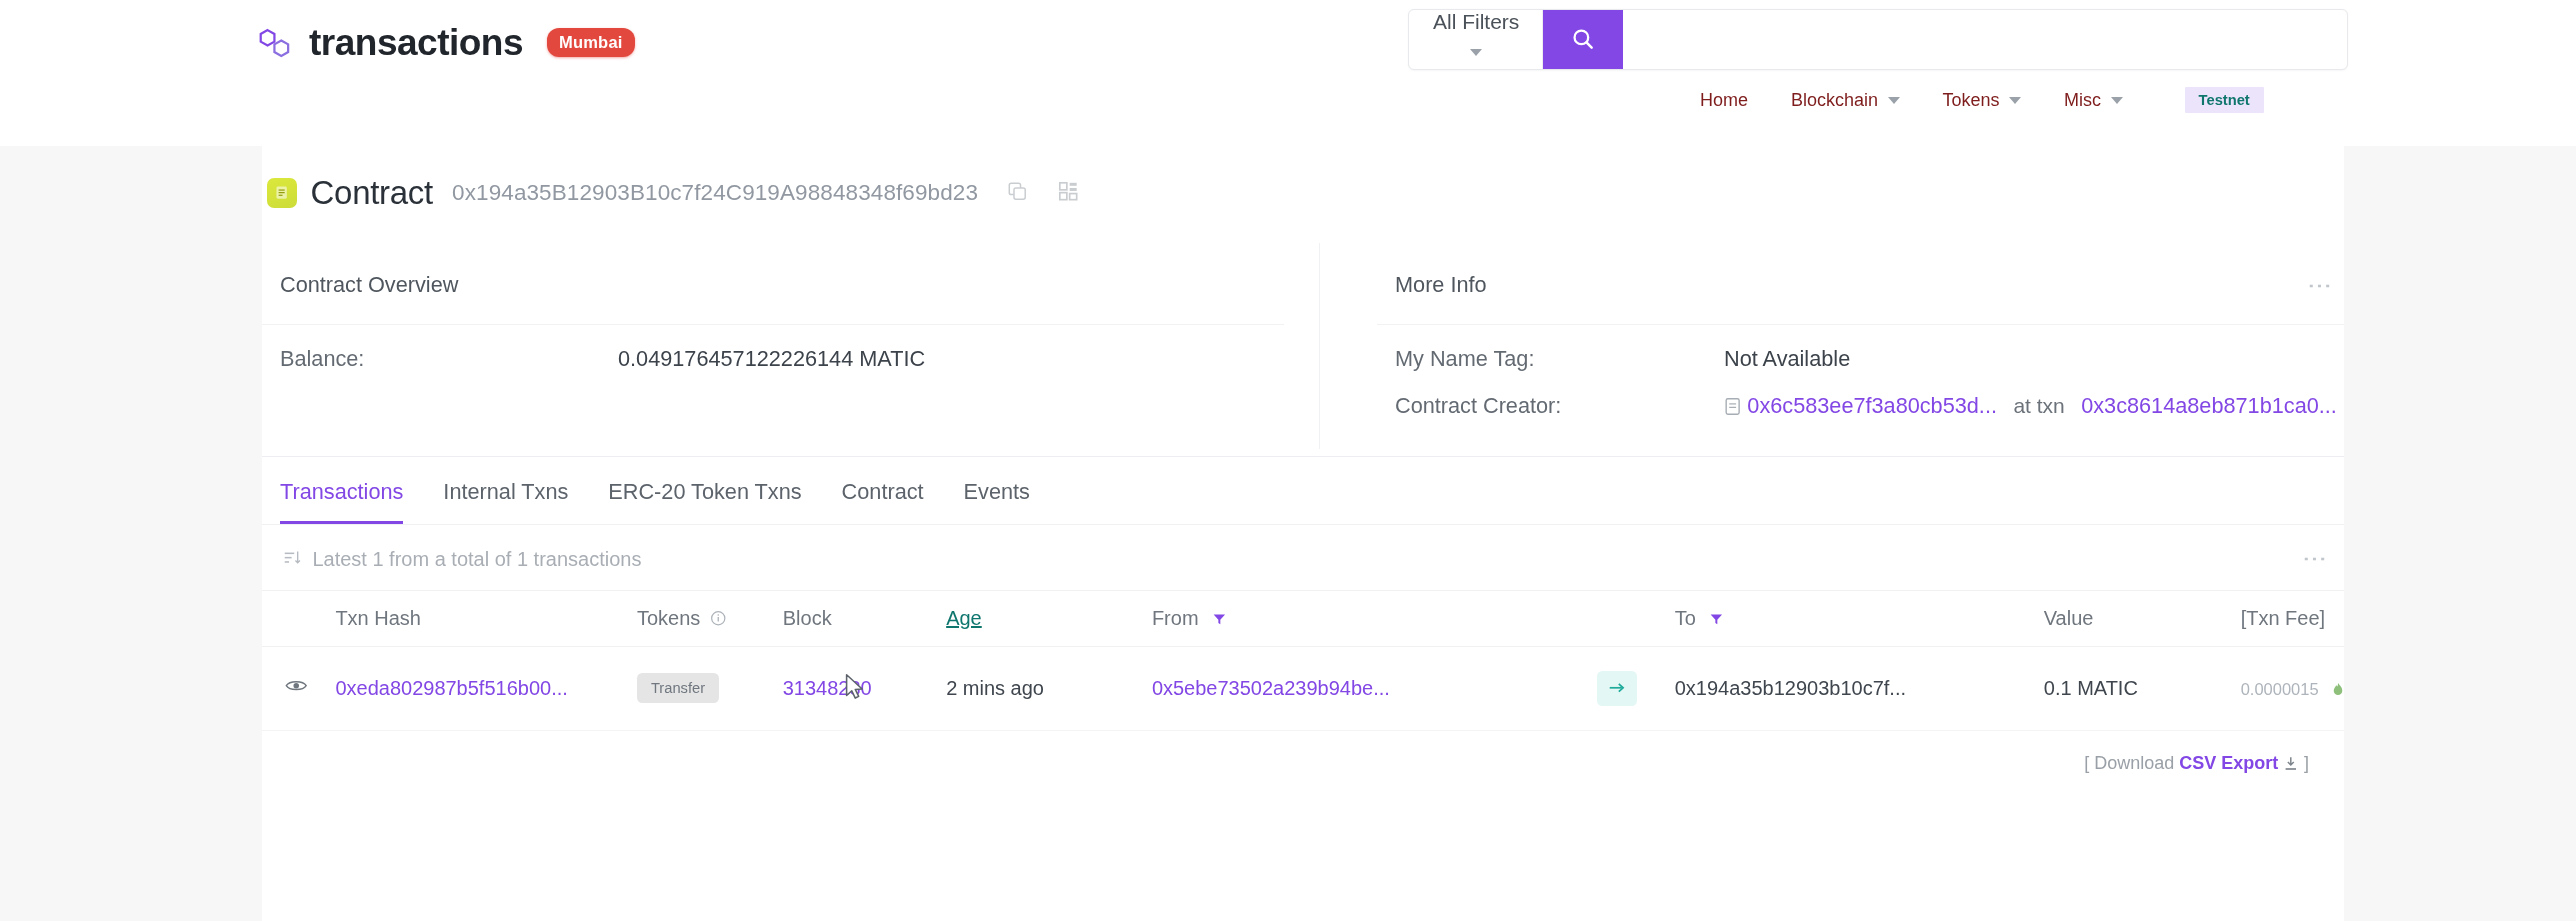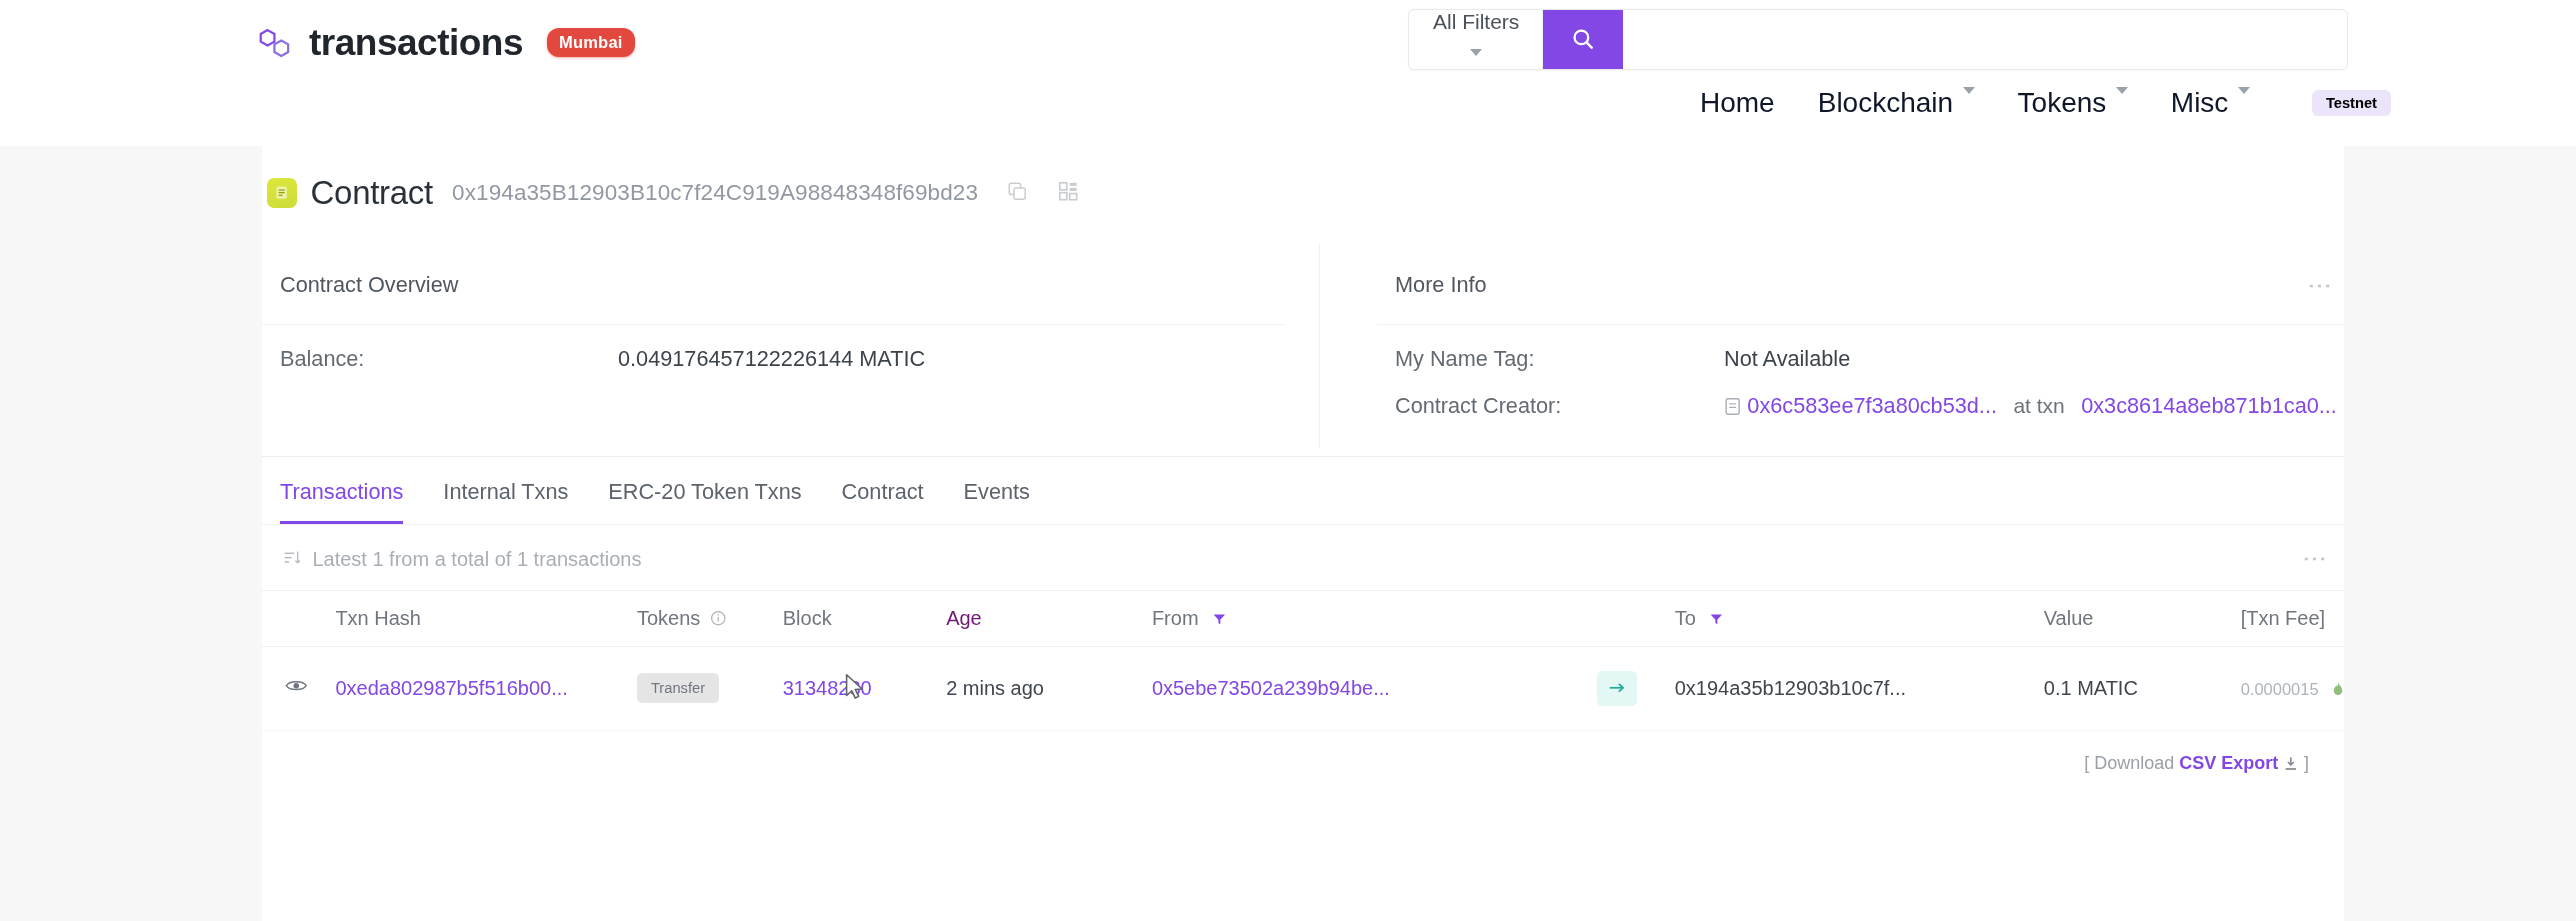--- a/index.html
+++ b/index.html
@@ -60,27 +60,27 @@
   .search-btn {
     width: 80px; background: #8247e5;
     display: flex; align-items: center; justify-content: center;
     border: 0; cursor: pointer;
   }
   .nav {
     position: absolute; left: 1700px; top: 87px;
     display: flex; align-items: center; gap: 43px;
   }
   .nav-item {
-    display: flex; gap: 9.5px;
-    font-size: 28px; color: #0f172a; cursor: pointer; white-space: nowrap;
+    display: flex; align-items: center; gap: 9.5px;
+    font-size: 18px; color: #7f1d1d; cursor: pointer; white-space: nowrap;
   }
   .badge-testnet {
-    background: #ece4fb; color: #000000;
+    background: #ece4fb; color: #0f766e;
     font-size: 14.7px; font-weight: 600;
-    padding: 5.2px 14px; border-radius: 6px; margin-left: 19px;
+    padding: 5.2px 14px; border-radius: 1px; margin-left: 19px;
     cursor: pointer;
   }
 
   
   .page {
     position: absolute; left: 262px; top: 146px;
     width: 2082px; height: 776px;
     background: #ffffff;
   }
 
@@ -133,21 +133,21 @@
   .summary-left { display: flex; align-items: center; gap: 10.4px; font-size: 20px; color: #a9aeb5; }
 
   
   table { width: 100%; border-collapse: collapse; }
   thead th {
     font-size: 20px; font-weight: 400; color: #6f767e;
     text-align: left; padding: 15.6px 0 15.6px 0;
     border-top: 0.9px solid #f0f1f3; border-bottom: 0.9px solid #f0f1f3;
     white-space: nowrap;
   }
-  thead th.sortable { color: #701a75; }
+  thead th.sortable { color: #0f766e; text-decoration: underline; }
   tbody td {
     font-size: 20px; color: #3f464e; padding: 24px 0;
     border-bottom: 0.9px solid #f3f4f6; white-space: nowrap; vertical-align: middle;
   }
   .c-eye   { width: 74px;  padding-left: 22.5px !important; }
   .c-hash  { width: 303px; }
   .c-meth  { width: 147px; }
   .c-block { width: 165px; }
   .c-age   { width: 208px; }
   .c-from  { width: 450px; }

